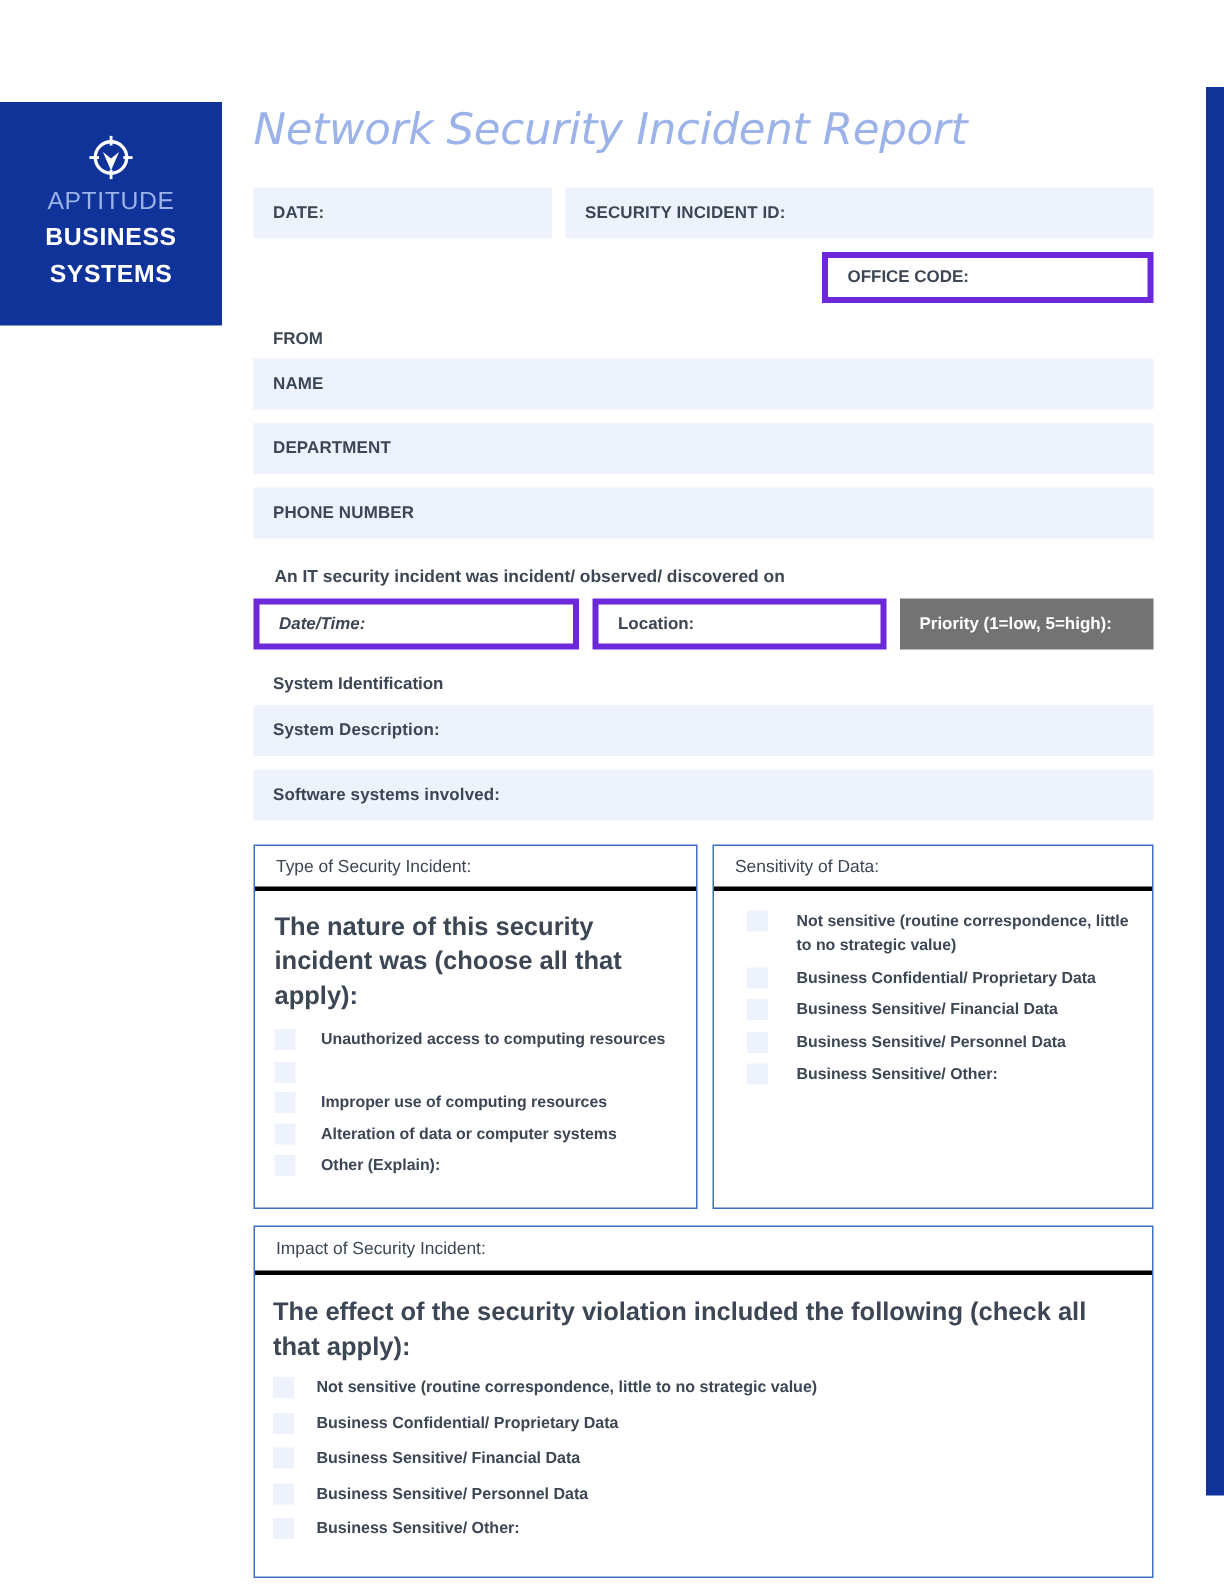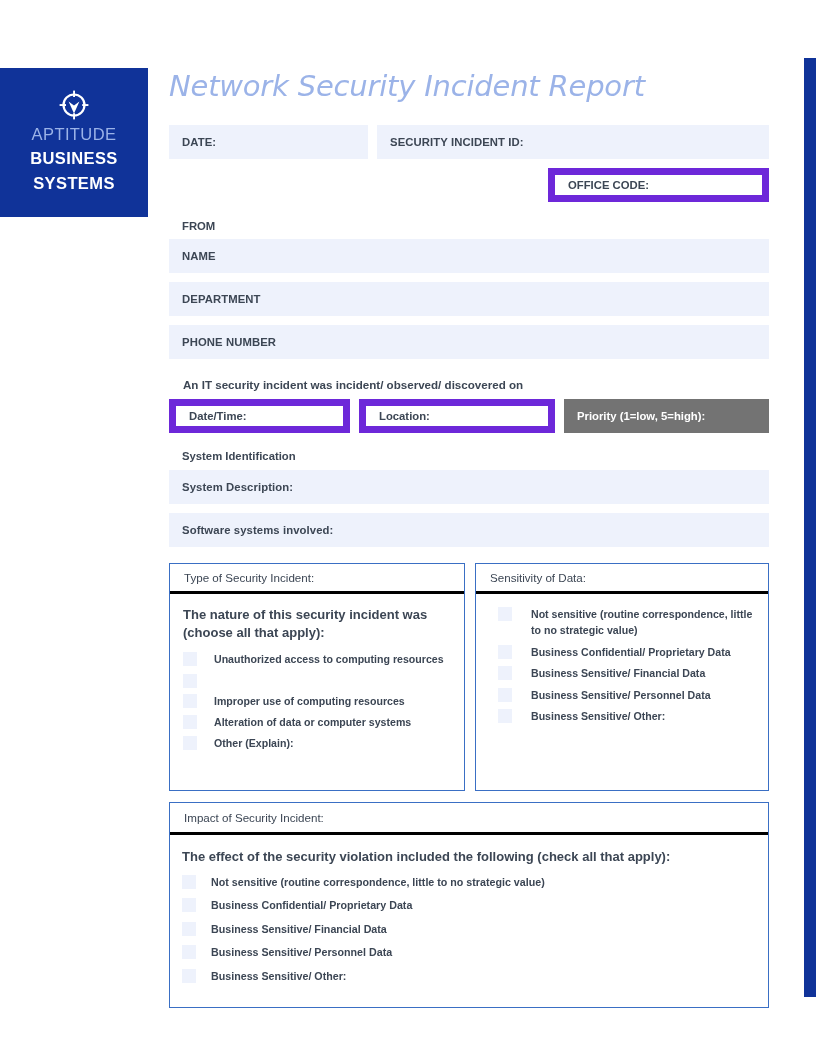--- a/index.html
+++ b/index.html
@@ -84,21 +84,21 @@
     align-items: center;
     padding-left: 13px;
     box-sizing: border-box;
     font-size: 11.3px;
     font-weight: 600;
     color: #3c4654;
     letter-spacing: 0.1px;
   }
   .outline-row {
     background: #ffffff;
-    border: 7px solid #6d28d9;
+    border: 4px solid #6d28d9;
     height: 34px;
     display: flex;
     align-items: center;
     padding-left: 13px;
     box-sizing: border-box;
     font-size: 11.3px;
     font-weight: 600;
     color: #3c4654;
   }
   .solid-row {
@@ -139,21 +139,21 @@
   .stack > .fill-row { margin-bottom: 9px; }
 
   #detect-label {
     font-size: 11.6px;
     font-weight: 600;
     color: #3c4654;
     padding-left: 14px;
     margin-top: 19px;
     margin-bottom: 8px;
   }
-  #datetime-cell { width: 181px; }
+  #datetime-cell { width: 217px; font-style: italic; }
   #location-cell { width: 196px; }
   #priority-cell { flex: 1; }
 
   
   .panel {
     border: 1px solid #3a6fc4;
     background: #ffffff;
     box-sizing: border-box;
   }
   .panel-head {
@@ -164,21 +164,21 @@
     border-bottom: 3px solid #000000;
     font-size: 11.6px;
     font-weight: 400;
     color: #3c4654;
     box-sizing: border-box;
   }
   .panel-body {
     padding: 12px 14px 14px 13px;
   }
   .panel-intro {
-    font-size: 13px;
+    font-size: 17px;
     font-weight: 600;
     color: #3c4654;
     line-height: 1.36;
     margin-bottom: 10px;
   }
 
   .check-list { display: block; }
   .check-item {
     display: flex;
     align-items: flex-start;

